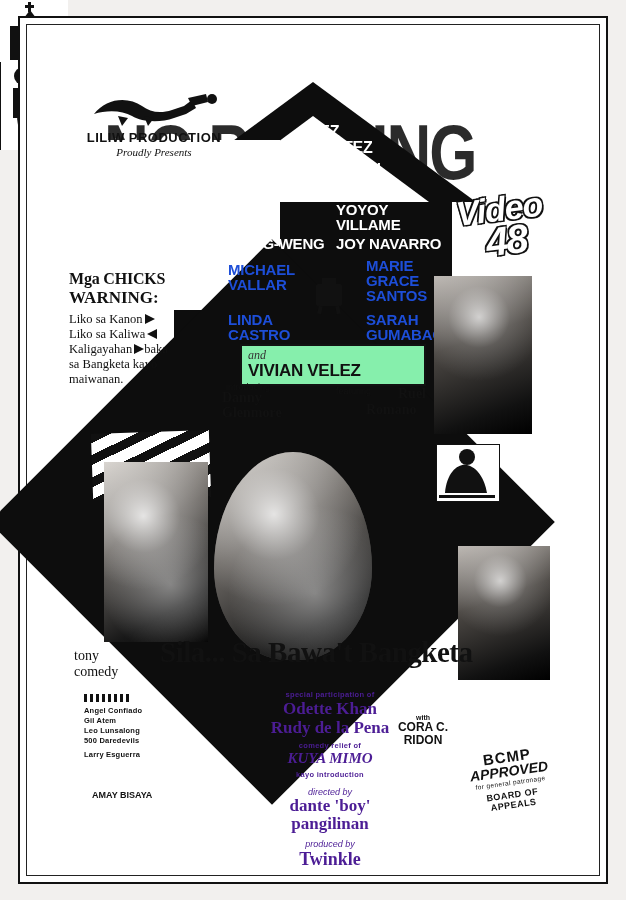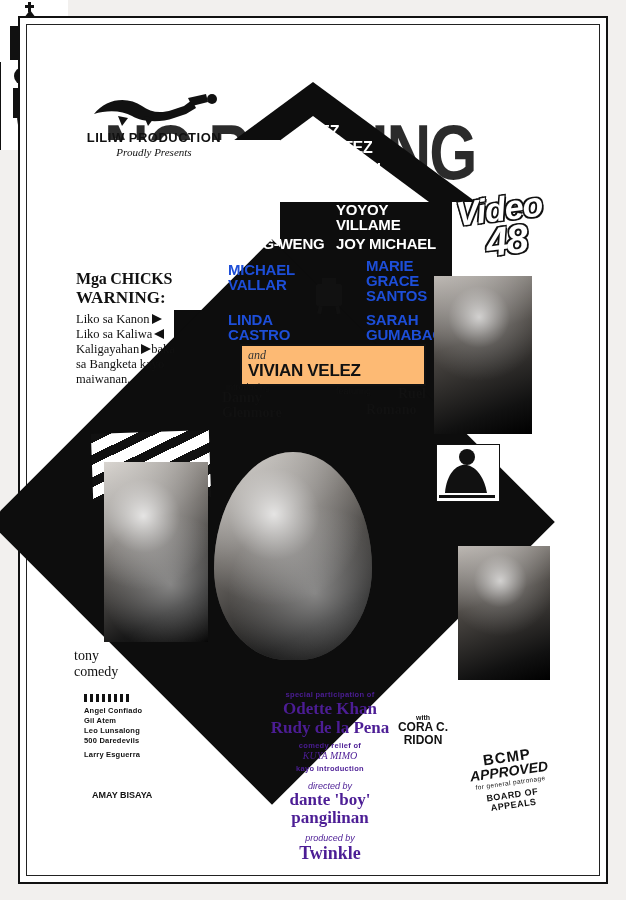--- a/index.html
+++ b/index.html
@@ -183,21 +183,21 @@
   }
   .cast .nm.dark { color: #1d4ed8; }
   .cast .nm.big { font-size: 16px; line-height: 16px; }
 
   .and-box {
     position: absolute;
     left: 240px;
     top: 344px;
     width: 186px;
     border: 2px solid #111;
-    background: #fdba74;
+    background: #86efac;
     padding: 2px 4px 3px 6px;
     box-sizing: border-box;
   }
   .and-label {
     font-family: "Liberation Serif", serif;
     font-style: italic;
     font-size: 12px;
     color: #333;
   }
   .and-name {
@@ -219,21 +219,21 @@
     color: #111;
     font-size: 14px;
     font-weight: bold;
     font-family: "Liberation Serif", serif;
     line-height: 15px;
   }
 
   
   .warn {
     position: absolute;
-    left: 76px;
+    left: 69px;
     top: 270px;
     width: 130px;
     color: #111;
   }
   .warn-h1 {
     font-family: "Liberation Serif", serif;
     font-size: 16px;
     font-weight: bold;
     letter-spacing: -0.2px;
   }
@@ -325,22 +325,22 @@
     letter-spacing: 0.3px;
     font-weight: bold;
   }
   .lower .nm2 {
     font-size: 17px;
     font-weight: bold;
     font-family: "Liberation Serif", serif;
     line-height: 19px;
   }
   .lower .nm3 {
-    font-size: 10px;
-    font-weight: normal;
+    font-size: 15px;
+    font-weight: bold;
     font-style: italic;
     font-family: "Liberation Serif", serif;
   }
   .lower .dir {
     font-size: 9px;
     font-style: italic;
     margin-top: 8px;
   }
   .lower .dirname {
     font-size: 17px;
@@ -517,21 +517,21 @@
     </div>
 
     <div class="row" style="left:22px; top:86px;">
       <div class="nm">INGRID</div>
       <div class="nm">SALAS</div>
       <div class="nm" style="margin-top:4px;">WENG-WENG</div>
     </div>
     <div class="row" style="left:130px; top:86px;">
       <div class="nm">YOYOY</div>
       <div class="nm">VILLAME</div>
-      <div class="nm" style="margin-top:4px;">JOY MICHAEL</div>
+      <div class="nm" style="margin-top:4px;">JOY NAVARRO</div>
     </div>
 
     <div class="row" style="left:22px; top:146px;">
       <div class="nm dark">MICHAEL</div>
       <div class="nm dark">VALLAR</div>
     </div>
     <div class="row" style="left:160px; top:142px;">
       <div class="nm dark">MARIE</div>
       <div class="nm dark">GRACE</div>
       <div class="nm dark">SANTOS</div>
@@ -599,20 +599,21 @@
   </div>
   <div id="scene-kid">
     <svg width="46" height="88" viewBox="0 0 46 88">
       <circle cx="22" cy="14" r="9" fill="#111"></circle>
       <path d="M12 26 L32 26 L34 56 L28 56 L26 44 L20 44 L18 56 L12 56 Z" fill="#111"></path>
       <path d="M16 56 L20 84 L25 84 L24 58 Z" fill="#111"></path>
       <path d="M28 56 L34 82 L38 80 L32 56 Z" fill="#111"></path>
     </svg>
   </div>
 
+  <div class="title">Sila... Sa Bawa't Bangketa</div>
 
   <div class="tony-label">
     <div>tony</div>
     <div>comedy</div>
   </div>
 
   <div class="lower">
     <div class="tiny">special participation of</div>
     <div class="nm2">Odette Khan</div>
     <div class="nm2">Rudy de la Pena</div>

